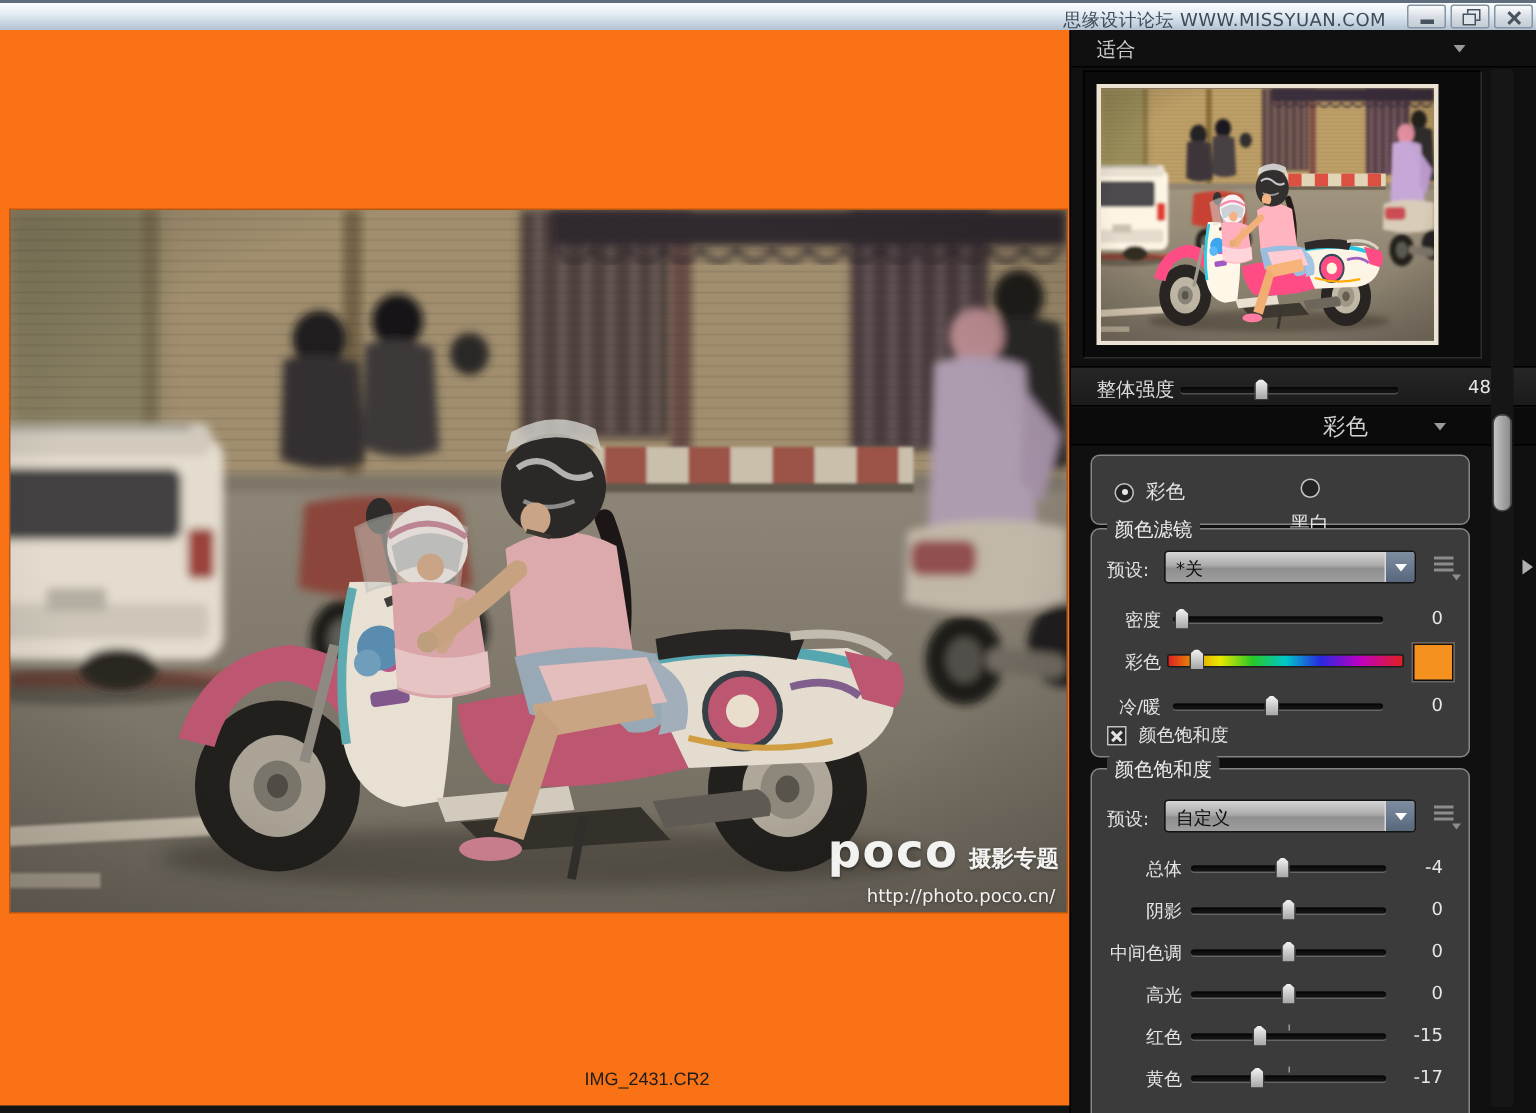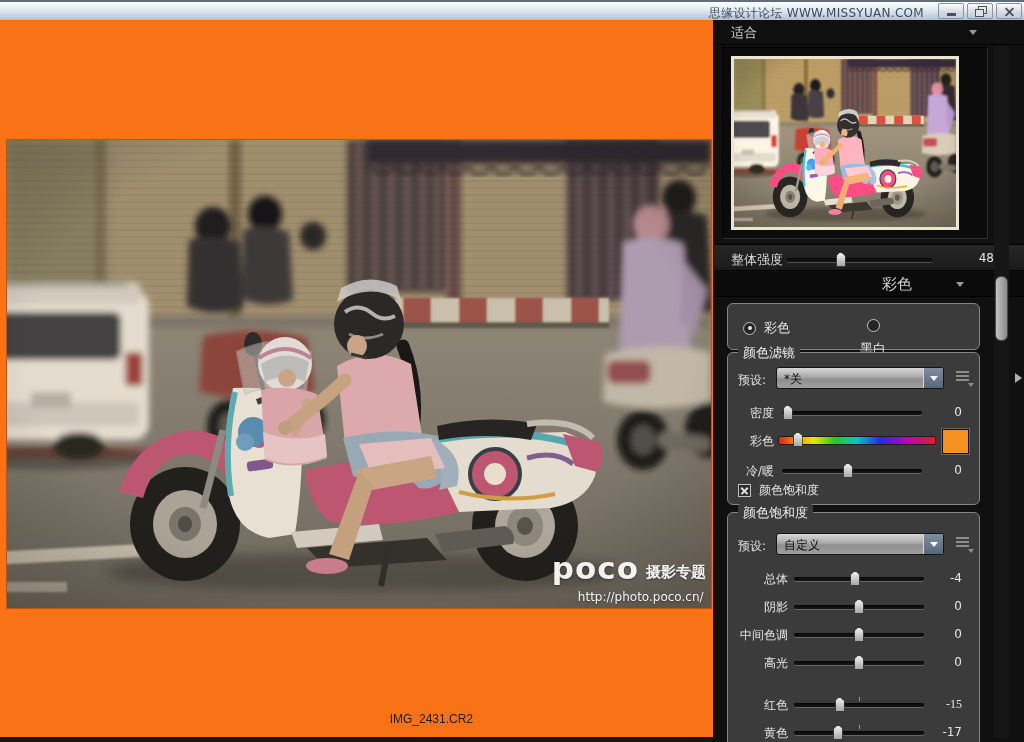--- a/index.html
+++ b/index.html
@@ -636,21 +636,21 @@
 
   <div class="sat-row">
     <span class="s-lbl">高光</span>
     <div class="track">
 
       <div class="s-thumb" style="left: 50%;"></div>
     </div>
     <span class="s-val">0</span>
   </div>
 
-  <div class="sat-row" style="margin-top: 14px; font-family: Liberation Serif, serif;">
+  <div class="sat-row" style="">
     <span class="s-lbl">红色</span>
     <div class="track">
       <span class="s-tick"></span>
       <div class="s-thumb" style="left: 35%;"></div>
     </div>
     <span class="s-val">-15</span>
   </div>
 
   <div class="sat-row">
     <span class="s-lbl">黄色</span>

